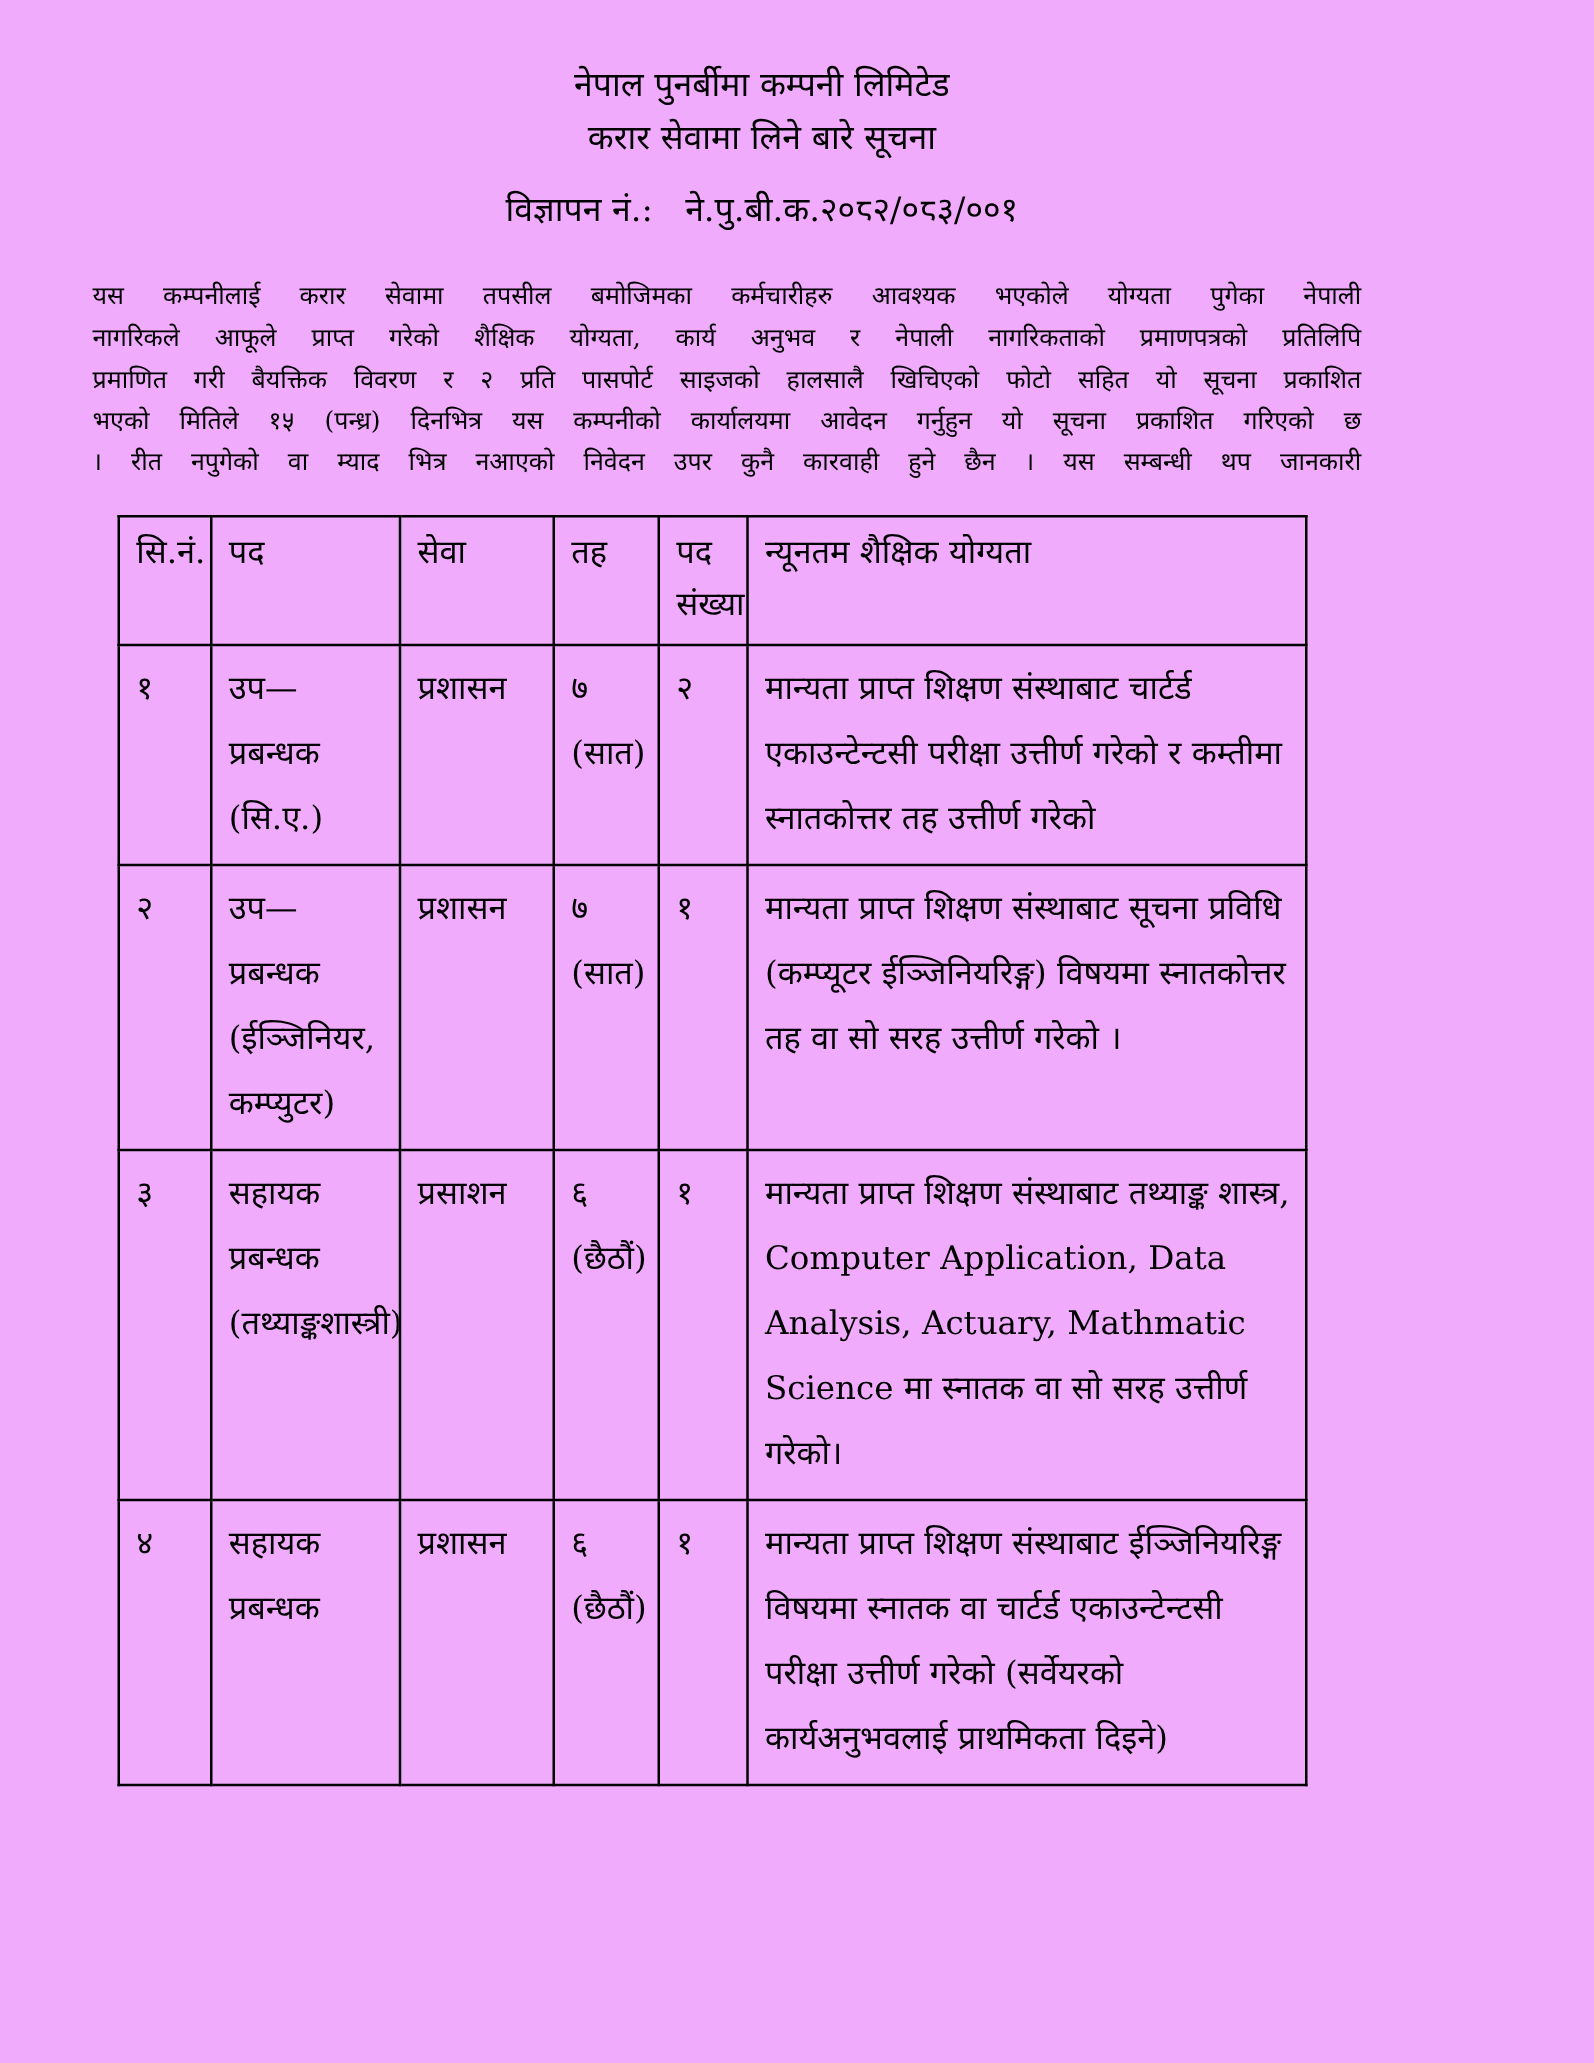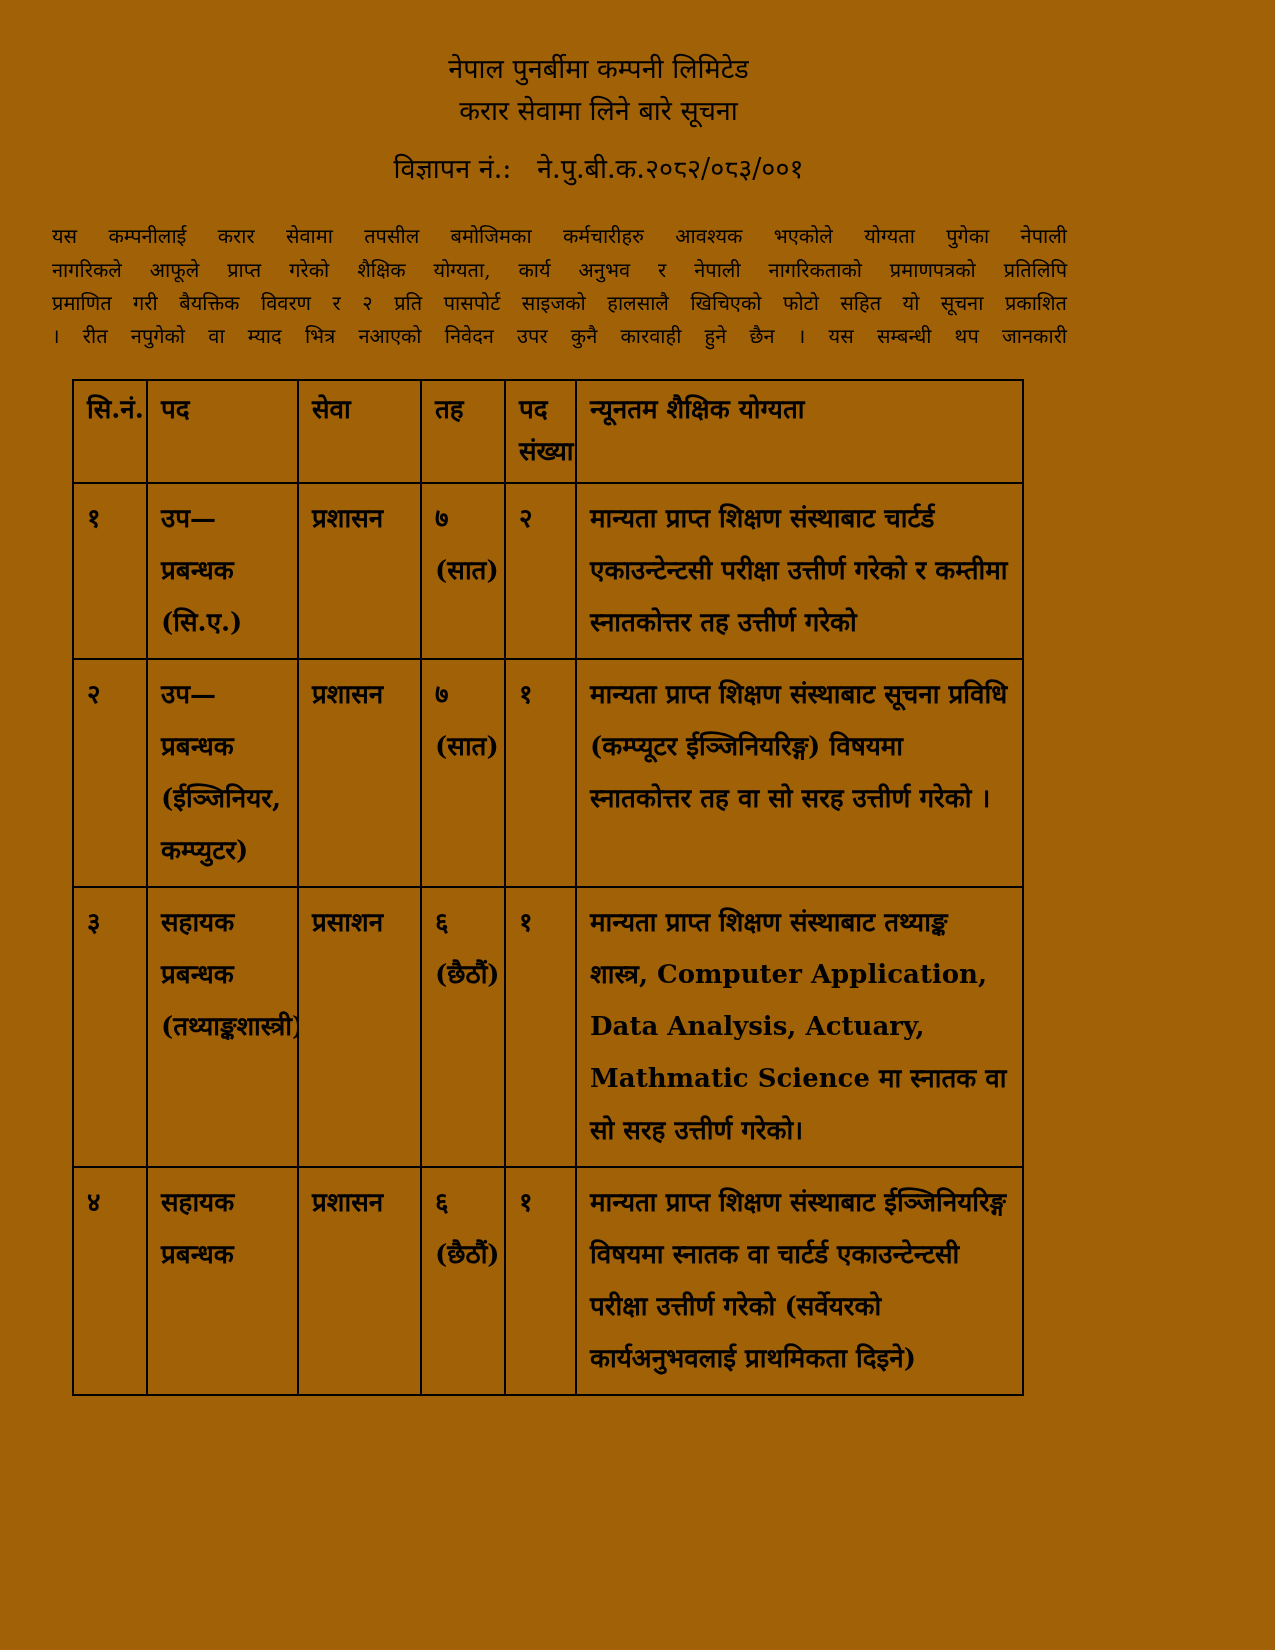--- a/index.html
+++ b/index.html
@@ -2,45 +2,45 @@
 <html lang="ne"><head>
 <meta charset="utf-8">
 <style>
   * { box-sizing: border-box; }
   html, body { margin: 0; padding: 0; background: #ffffff; }
   .sheet {
     position: relative;
     width: 1275px;
     height: 1650px;
     margin: 0 auto;
-    background: #a16207;
+    background: #f0abfc;
     color: #000000;
     font-family: "DejaVu Serif", "Liberation Serif", serif;
-    padding: 48px 130px 0 52px;
+    padding: 48px 130px 0 74px;
     overflow: hidden;
   }
   
   .doc-header { text-align: center; font-size: 27px; line-height: 1.56; }
   .doc-header .hline { white-space: pre-wrap; }
   .ad-line { margin-top: 16px; }
   
   .notice-para { margin-top: 30px; font-size: 20px; line-height: 1.66; width: 1015px; }
   .notice-para .pline { text-align: justify; }
   .notice-para .pline.just { text-align-last: justify; }
   
   table.vacancy {
     border-collapse: collapse;
     table-layout: fixed;
     width: 950px;
     margin: 26px 0 0 20px;
     font-size: 26px;
   }
   table.vacancy th, table.vacancy td {
     border: 2px solid #000000;
-    font-weight: bold;
+    font-weight: normal;
     vertical-align: top;
     text-align: left;
     padding: 8px 11px 10px 13px;
     line-height: 1.6;
     overflow: hidden;
   }
   table.vacancy td { line-height: 2.0; }
   td.cell-wrap, th.cell-wrap { white-space: pre-line; }
   td.cell-qual { text-align: justify; text-align-last: left; }
 </style>
@@ -52,20 +52,21 @@
   <div class="doc-header">
     <div class="hline">नेपाल पुनर्बीमा कम्पनी लिमिटेड</div>
     <div class="hline">करार सेवामा लिने बारे सूचना</div>
     <div class="hline ad-line">विज्ञापन नं.:   ने.पु.बी.क.२०८२/०८३/००१</div>
   </div>
 
   <div class="notice-para">
     <div class="pline just">यस कम्पनीलाई करार सेवामा तपसील बमोजिमका कर्मचारीहरु आवश्यक भएकोले योग्यता पुगेका नेपाली</div>
     <div class="pline just">नागरिकले आफूले प्राप्त गरेको शैक्षिक योग्यता, कार्य अनुभव र नेपाली नागरिकताको प्रमाणपत्रको प्रतिलिपि</div>
     <div class="pline just">प्रमाणित गरी बैयक्तिक विवरण र २ प्रति पासपोर्ट साइजको हालसालै खिचिएको फोटो सहित यो सूचना प्रकाशित</div>
+    <div class="pline just">भएको मितिले १५ (पन्ध्र) दिनभित्र यस कम्पनीको कार्यालयमा आवेदन गर्नुहुन यो सूचना प्रकाशित गरिएको छ</div>
     <div class="pline just">। रीत नपुगेको वा म्याद भित्र नआएको निवेदन उपर कुनै कारवाही हुने छैन ।  यस सम्बन्धी थप जानकारी</div>
   </div>
 
   <table class="vacancy">
     <colgroup>
       <col style="width:74px">
       <col style="width:151px">
       <col style="width:123px">
       <col style="width:84px">
       <col style="width:71px">

